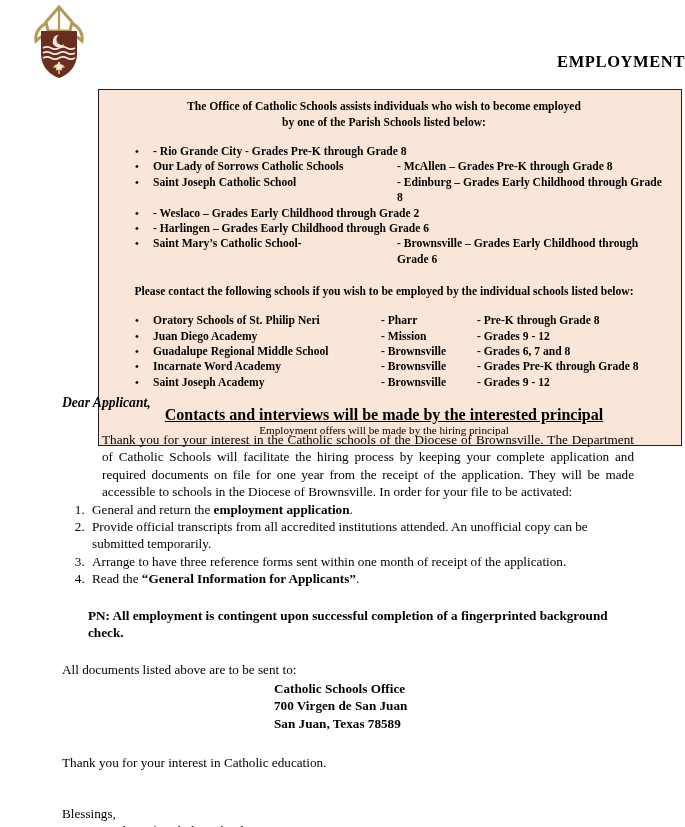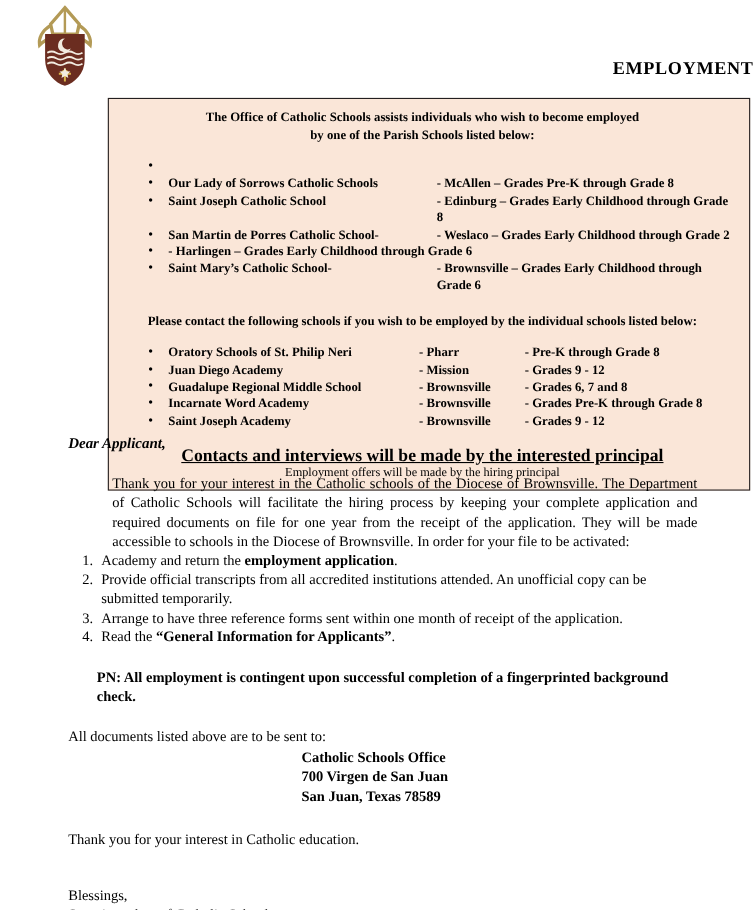--- a/index.html
+++ b/index.html
@@ -218,34 +218,34 @@
 <div class="info-box">
 
   <div class="box-intro">
     <div>The Office of Catholic Schools assists  individuals who wish to become employed</div>
     <div>by one of the Parish Schools listed below:</div>
   </div>
 
   <ul class="schools-a">
     <li>
       <span class="bullet">•</span>
+      <span class="s-rest">-  Rio Grande City - Grades Pre-K through Grade 8</span>
     </li>
     <li>
       <span class="bullet">•</span>
       <span class="s-name">Our Lady of Sorrows Catholic Schools</span>
       <span class="s-rest">-  McAllen – Grades Pre-K through Grade 8</span>
     </li>
     <li>
       <span class="bullet">•</span>
       <span class="s-name">Saint Joseph Catholic School</span>
       <span class="s-rest">-  Edinburg – Grades Early Childhood through Grade 8</span>
     </li>
     <li>
       <span class="bullet">•</span>
-      <span class="s-name">San Martin de Porres Catholic School-</span>
       <span class="s-rest">-  Weslaco – Grades Early Childhood through Grade 2</span>
     </li>
     <li>
       <span class="bullet">•</span>
       <span class="s-rest">-  Harlingen – Grades Early Childhood through Grade 6</span>
     </li>
     <li>
       <span class="bullet">•</span>
       <span class="s-name">Saint Mary’s Catholic School-</span>
       <span class="s-rest">-  Brownsville – Grades Early Childhood through Grade 6</span>
@@ -294,21 +294,21 @@
 </div>
 
 <div class="letter">
 
   <div class="salutation">Dear Applicant,</div>
 
   <div class="para">Thank you for your interest in the Catholic schools of the Diocese of Brownsville. The Department of Catholic Schools will facilitate the hiring process by keeping your complete application and required documents on file for one year from the receipt of the application. They will be made accessible to schools in the Diocese of Brownsville. In order for your file to be activated:</div>
 
   <ol class="steps">
     <li>
-      <span>Academy and return the </span><strong>employment application</strong><span>.</span>
+      <span>General and return the </span><strong>employment application</strong><span>.</span>
     </li>
     <li>
       <span>Provide official transcripts from all accredited institutions attended. An unofficial copy can be submitted temporarily.</span>
     </li>
     <li>
       <span>Arrange to have three reference forms sent within one month of receipt of the application.</span>
     </li>
     <li>
       <span>Read the </span><strong>“General Information for Applicants”</strong><span>.</span>
     </li>

